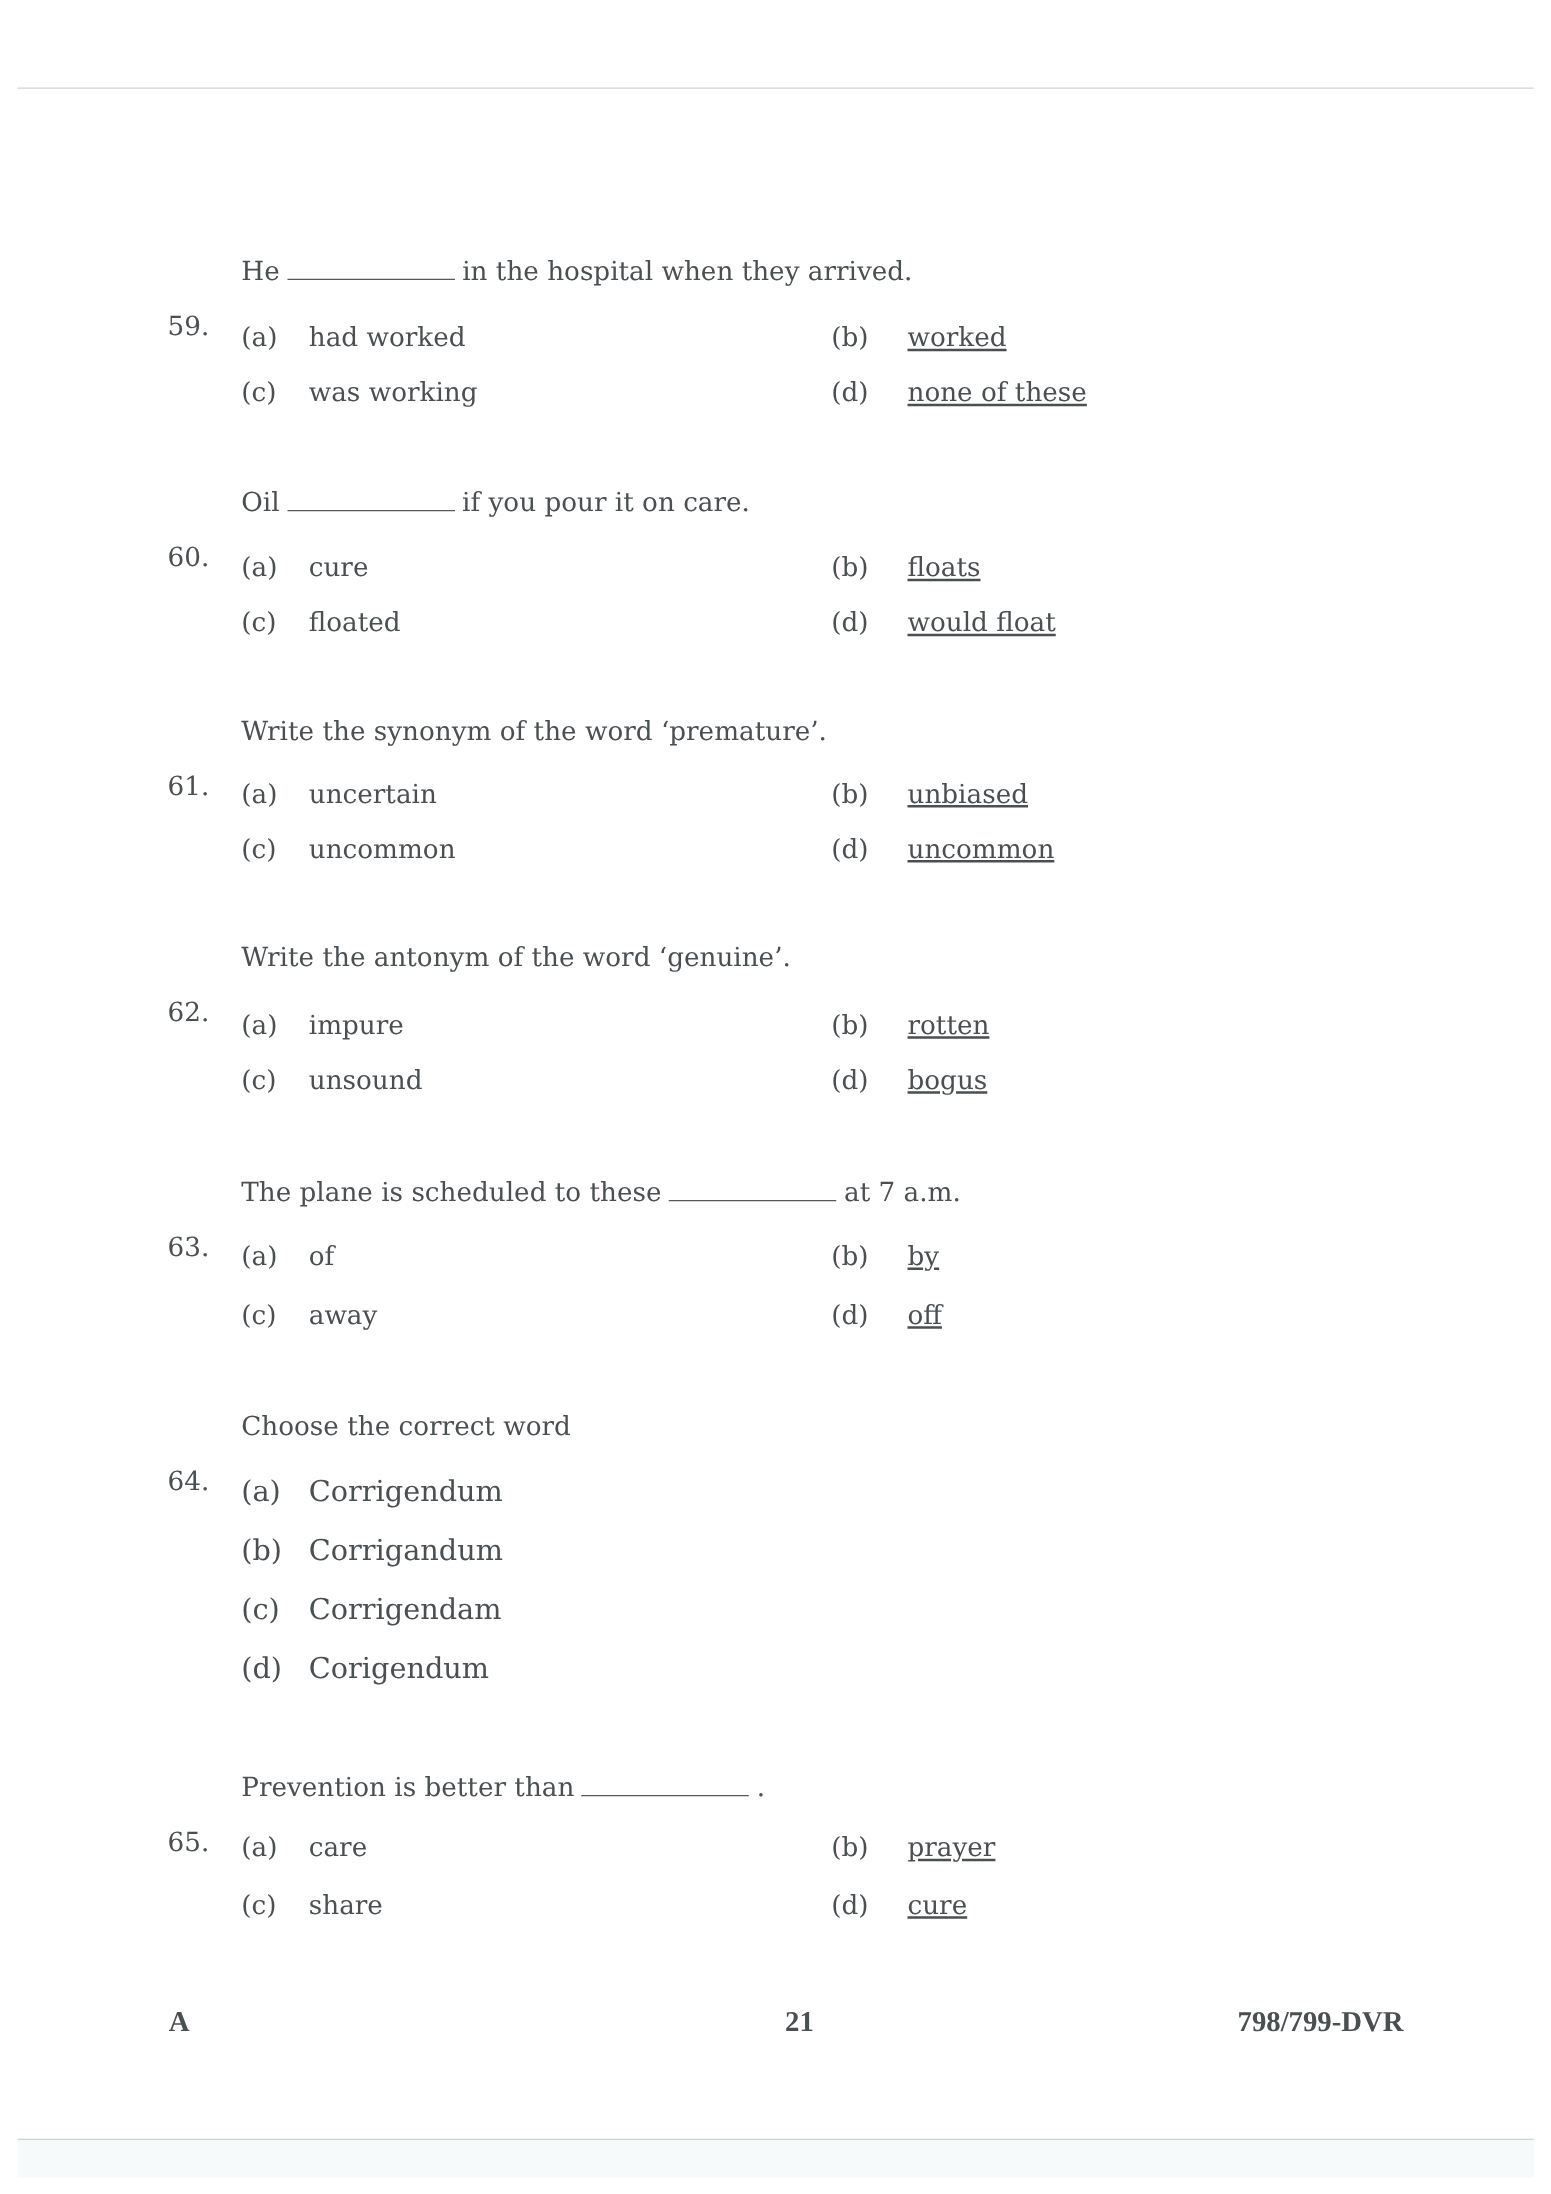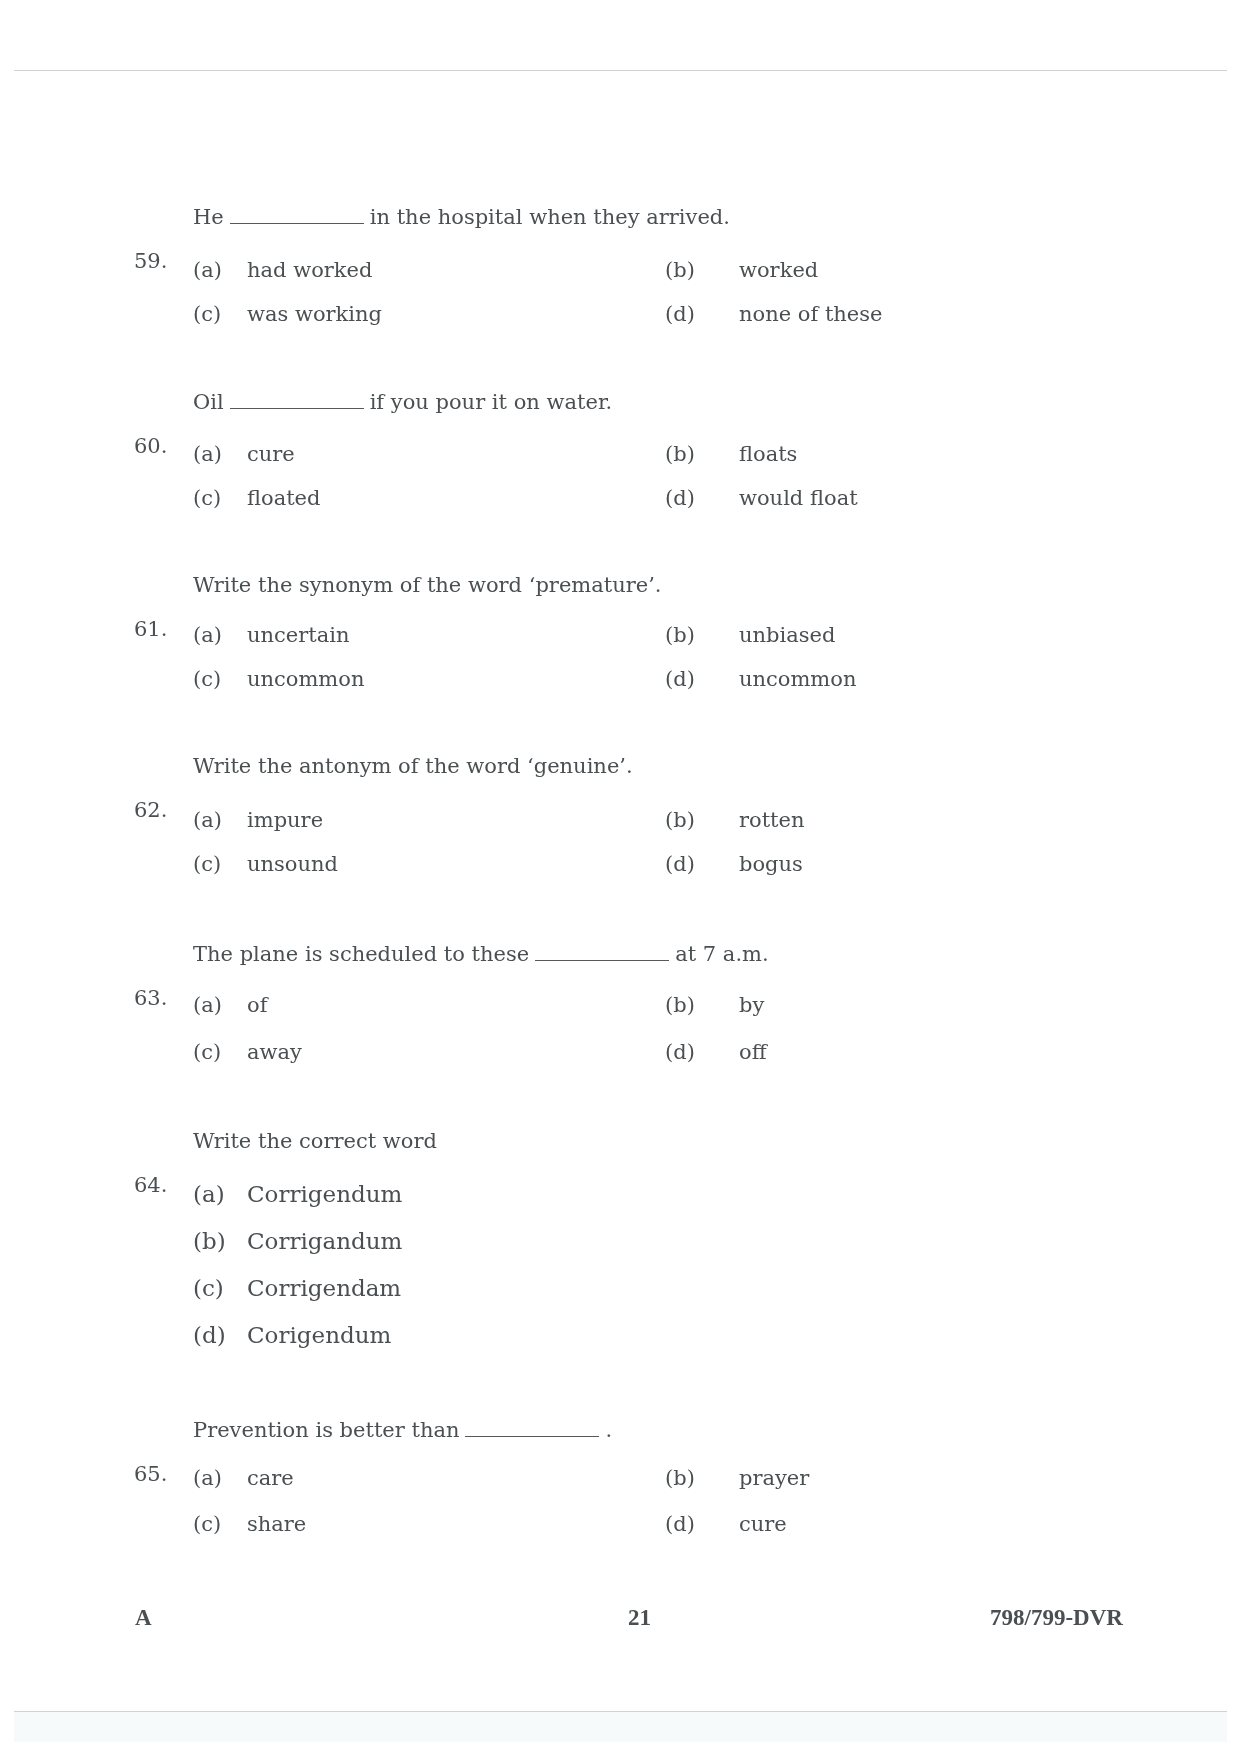--- a/index.html
+++ b/index.html
@@ -8,21 +8,21 @@
   .rule.top{top:70px;}
   .rule.bottom{top:1711px;}
   .bottom-shade{position:absolute;left:14px;right:14px;top:1712px;height:30px;background:#f6fafb;}
   .q{position:absolute;left:134px;font-size:21px;}
   .qnum{position:absolute;left:0;top:0;margin-top:44px;}
   .qtext{position:absolute;left:59px;top:0;white-space:nowrap;}
   .blank{display:inline-block;width:134px;border-bottom:1.5px solid #55595c;margin:0 6px;height:18px;vertical-align:baseline;}
   .opt{position:absolute;font-size:21px;white-space:nowrap;}
   .olabel{position:absolute;left:0;top:0;}
   .otext{position:absolute;left:54px;top:0;}
-  .rotext{position:absolute;left:74px;top:0;}
+  .rotext{position:absolute;left:61px;top:0;text-decoration:underline;}
   .footer{position:absolute;top:1605px;font-family:"Liberation Serif","DejaVu Serif",serif;font-weight:bold;font-size:23px;color:#4a4f52;}
 </style>
 </head>
 <body>
 
 <div class="rule top"></div>
 
 <div class="q" style="top:205px">
   <span class="qnum">59.</span>
   <span class="qtext"><span>He</span><span class="blank"></span><span>in the hospital when they arrived.</span></span>
@@ -39,21 +39,21 @@
     <span class="olabel">(c)</span>
     <span class="otext">was working</span>
   </div>
 <div class="opt" style="left:665px;top:302px">
     <span class="olabel">(d)</span>
     <span class="rotext">none of these</span>
   </div>
 
 <div class="q" style="top:390px">
   <span class="qnum">60.</span>
-  <span class="qtext"><span>Oil</span><span class="blank"></span><span>if you pour it on water.</span></span>
+  <span class="qtext"><span>Oil</span><span class="blank"></span><span>if you pour it on care.</span></span>
 </div>
 <div class="opt" style="left:193px;top:442px">
     <span class="olabel">(a)</span>
     <span class="otext">cure</span>
   </div>
 <div class="opt" style="left:665px;top:442px">
     <span class="olabel">(b)</span>
     <span class="rotext">floats</span>
   </div>
 <div class="opt" style="left:193px;top:486px">
@@ -123,21 +123,21 @@
     <span class="olabel">(c)</span>
     <span class="otext">away</span>
   </div>
 <div class="opt" style="left:665px;top:1040px">
     <span class="olabel">(d)</span>
     <span class="rotext">off</span>
   </div>
 
 <div class="q" style="top:1129px">
   <span class="qnum">64.</span>
-  <span class="qtext">Write the correct word</span>
+  <span class="qtext">Choose the correct word</span>
 </div>
 <div class="opt" style="left:193px;top:1181px;font-size:23px">
     <span class="olabel">(a)</span>
     <span class="otext">Corrigendum</span>
   </div>
 <div class="opt" style="left:193px;top:1228px;font-size:23px">
     <span class="olabel">(b)</span>
     <span class="otext">Corrigandum</span>
   </div>
 <div class="opt" style="left:193px;top:1275px;font-size:23px">

